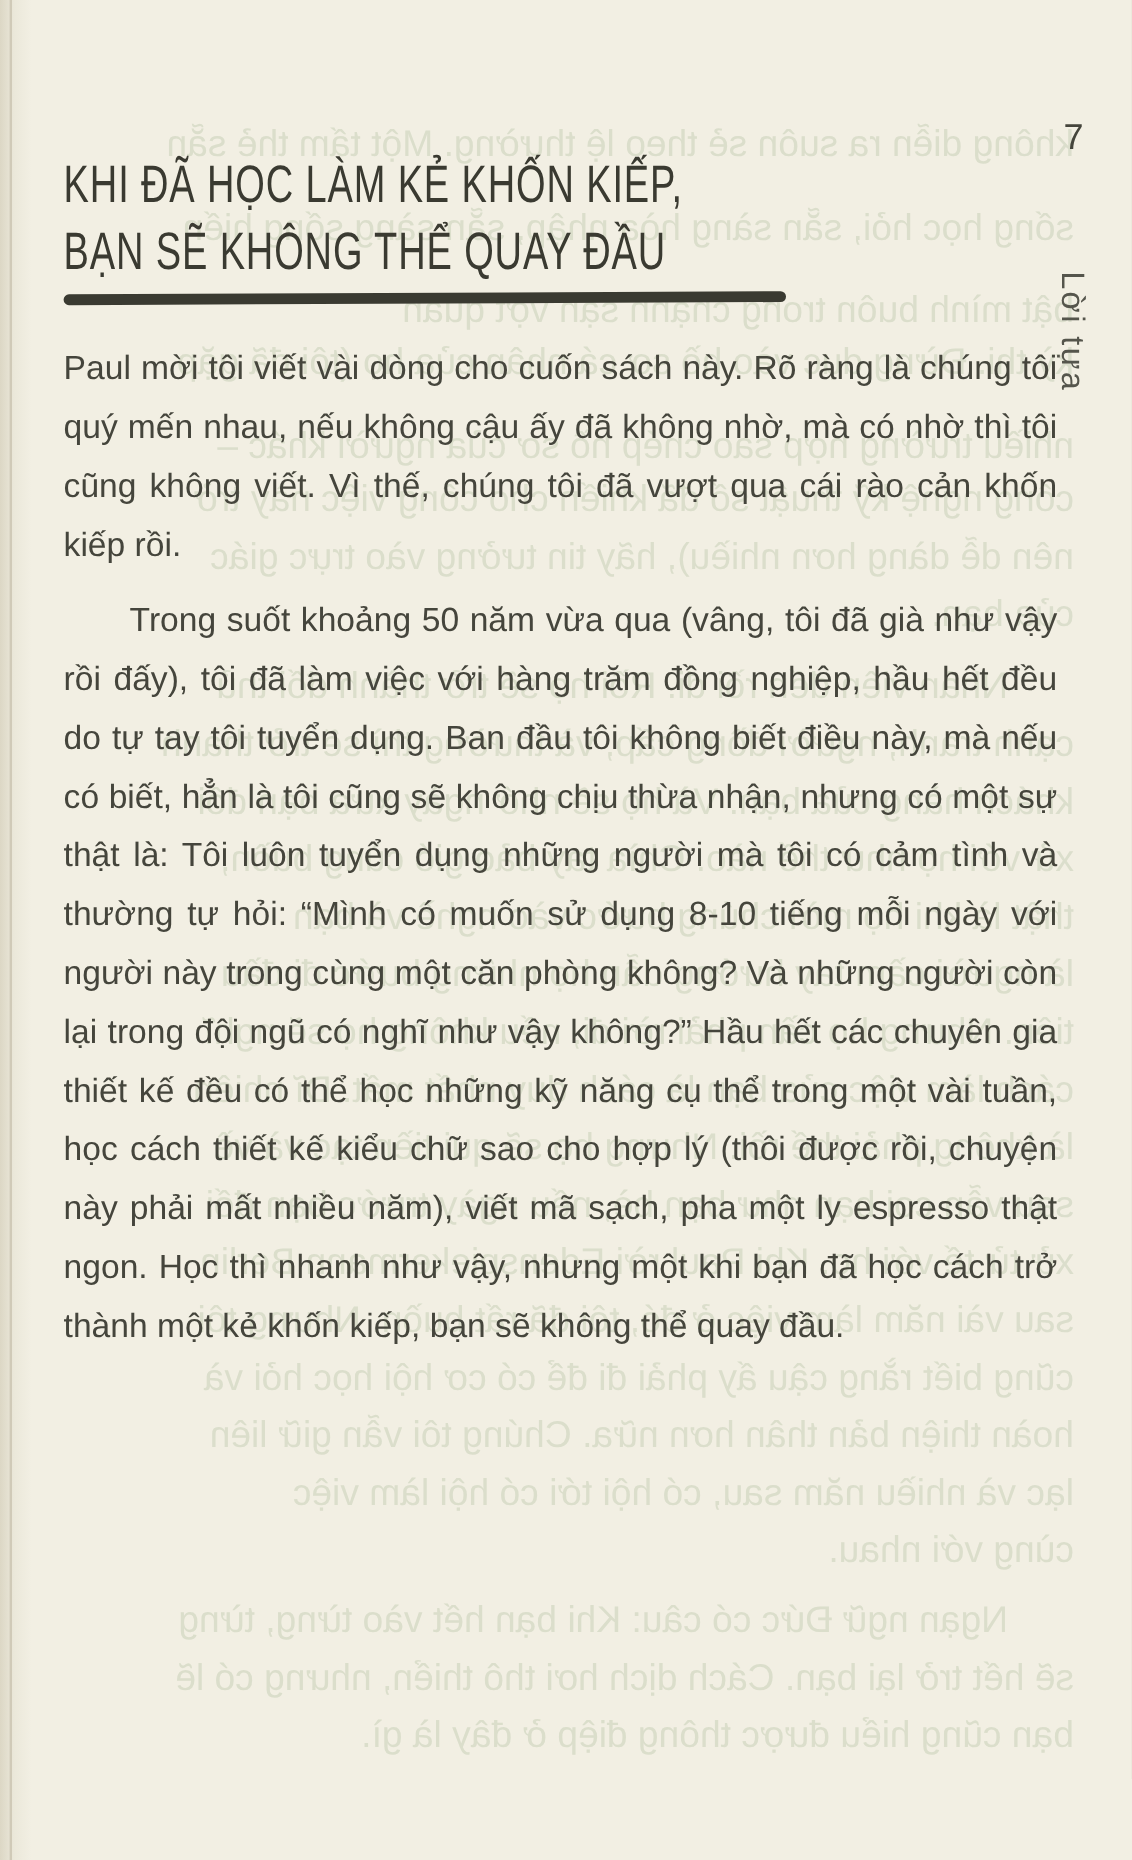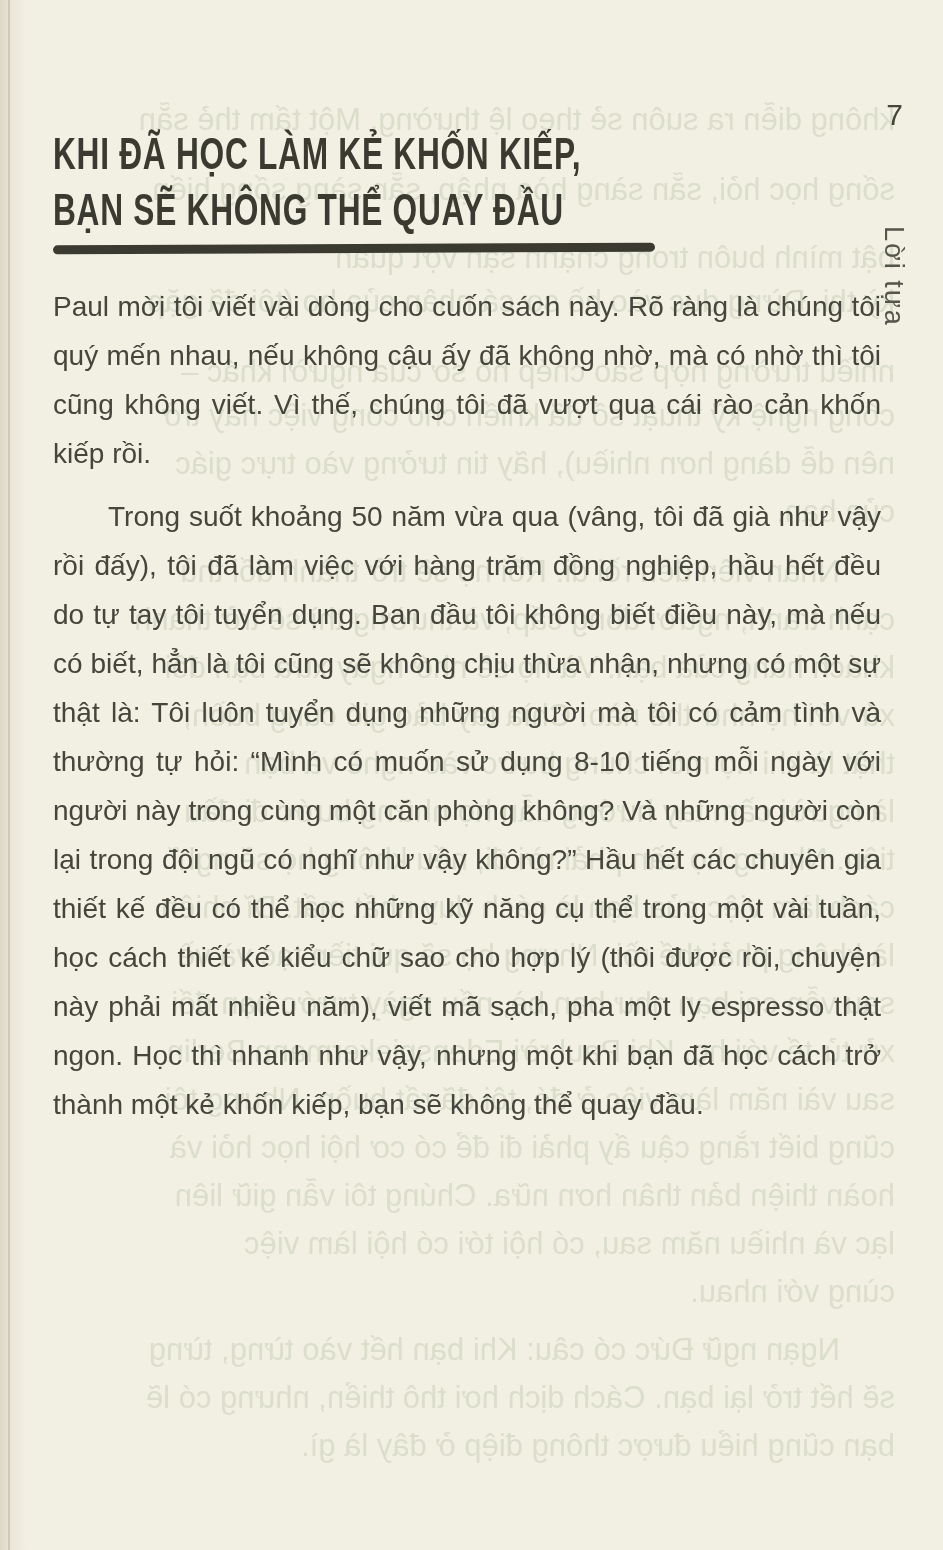--- a/index.html
+++ b/index.html
@@ -37,21 +37,21 @@
     position:absolute; top:98px; right:40px;
     font-size:30px; color:var(--ink);
   }
   .sidelabel{
     position:absolute; top:226px; right:34px;
     writing-mode:vertical-rl;
     font-size:27px; letter-spacing:2px; color:var(--muted_ink);
   }
   .title{
     position:absolute; left:53px; top:126px; margin:0;
-    font-size:44px; line-height:56px; font-weight:bold;
+    font-size:44px; line-height:56px; font-weight:normal;
     color:var(--title_ink); letter-spacing:1px;
     white-space:nowrap;
   }
   .title .tline{display:block; transform:scaleX(.72); transform-origin:left top;}
   .underline{
     position:absolute; left:53px; top:244px;
     width:602px; height:9px; background:var(--title_ink);
     border-radius:5px; transform:rotate(-.25deg);
   }
   .body{

